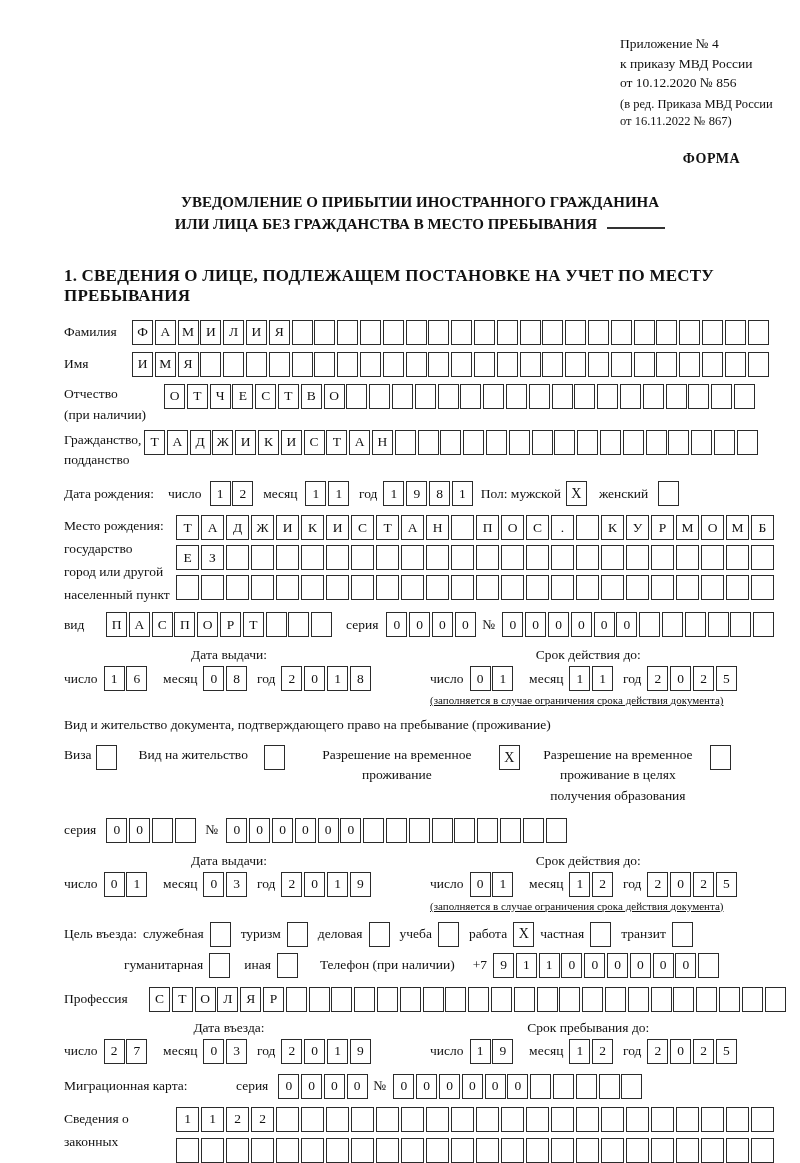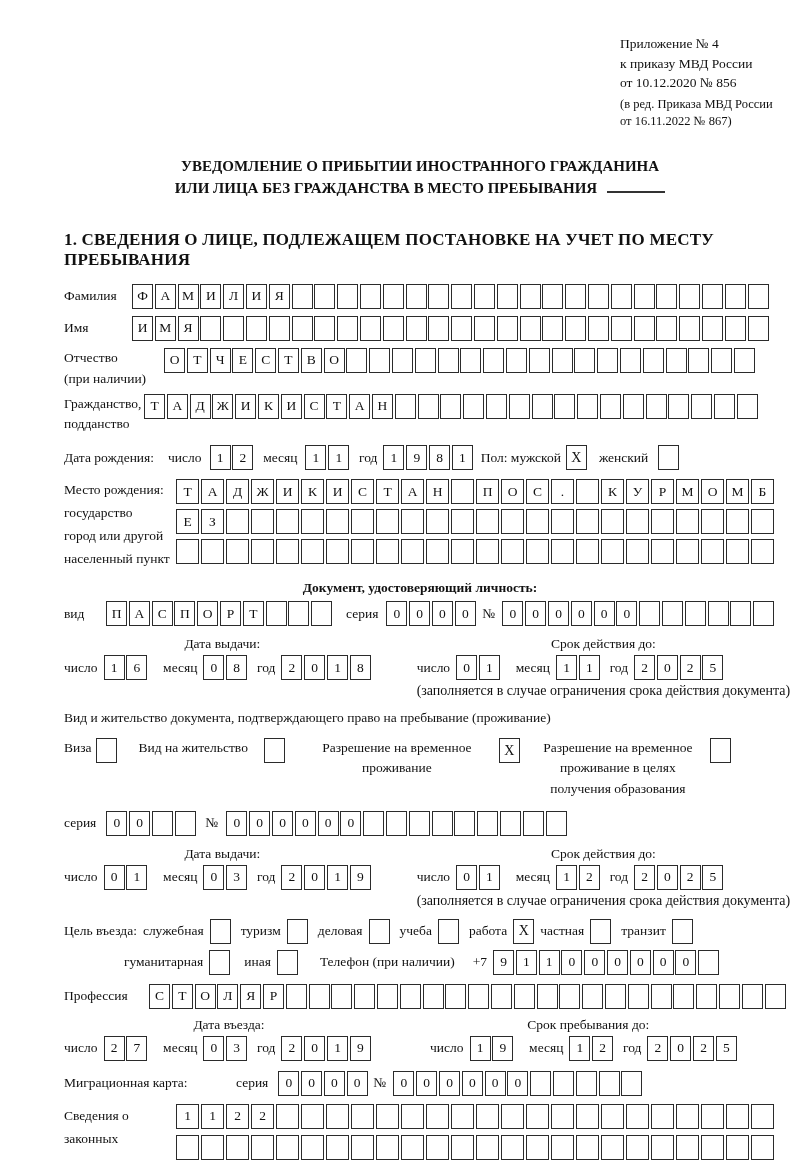--- a/index.html
+++ b/index.html
@@ -41,21 +41,21 @@
     align-items:center; justify-content:center; font-size:14px; background:#fff;
   }
 
   
   .daterow { display:flex; margin-top:10px; }
   .dategrp { }
   .dgh { text-align:center; margin-bottom:3px; }
   .dgrow { display:flex; align-items:center; }
   .dgrow .lbl { margin-right:6px; }
   .dgrow .cells { margin-right:8px; }
-  .note { font-size:14px; margin-top:3px; white-space:nowrap; }
+  .note { font-size:11px; margin-top:3px; white-space:nowrap;text-decoration:underline; }
 
   .center-b { text-align:center; font-weight:bold; margin-top:9px; }
 
   .optwrap { display:flex; align-items:flex-start; margin-top:8px; }
   .opt { display:flex; align-items:flex-start; }
   .opt .olbl { line-height:1.5; }
   .opt .olbl.c { text-align:center; }
   .opt .chk { margin-left:8px; }
 
   .purposerow { display:flex; align-items:center; margin-top:10px; }
@@ -69,20 +69,21 @@
 
   <div class="hdr">
     <div>Приложение № 4</div>
     <div>к приказу МВД России</div>
     <div>от 10.12.2020 № 856</div>
     <div class="rev">
       <div>(в ред. Приказа МВД России</div>
       <div>от 16.11.2022 № 867)</div>
     </div>
   </div>
+  <div class="forma">ФОРМА</div>
 
   <div class="title">
     <div>УВЕДОМЛЕНИЕ О ПРИБЫТИИ ИНОСТРАННОГО ГРАЖДАНИНА</div>
     <div><span>ИЛИ ЛИЦА БЕЗ ГРАЖДАНСТВА В МЕСТО ПРЕБЫВАНИЯ</span><span class="t-underline"></span></div>
   </div>
 
   <div class="sec-h">1. СВЕДЕНИЯ О ЛИЦЕ, ПОДЛЕЖАЩЕМ ПОСТАНОВКЕ НА УЧЕТ ПО МЕСТУ ПРЕБЫВАНИЯ</div>
 
   <div class="frow" style="margin-top:14px;">
     <div class="lblcol" style="width:68px;"><span class="lbl">Фамилия</span></div>
@@ -330,21 +331,20 @@
           <div class="cell"></div>
           <div class="cell"></div>
           <div class="cell"></div>
           <div class="cell"></div>
           <div class="cell"></div>
           <div class="cell"></div>
         </div>
     </div>
   </div>
 
-  <div class="center-b">Документ, удостоверяющий личность:</div>
   <div class="frow" style="margin-top:5px;">
     <span class="lbl" style="width:44px;">вид</span>
     <div class="cells">
         <div class="cell">П</div>
         <div class="cell">А</div>
         <div class="cell">С</div>
         <div class="cell">П</div>
         <div class="cell">О</div>
         <div class="cell">Р</div>
         <div class="cell">Т</div>

